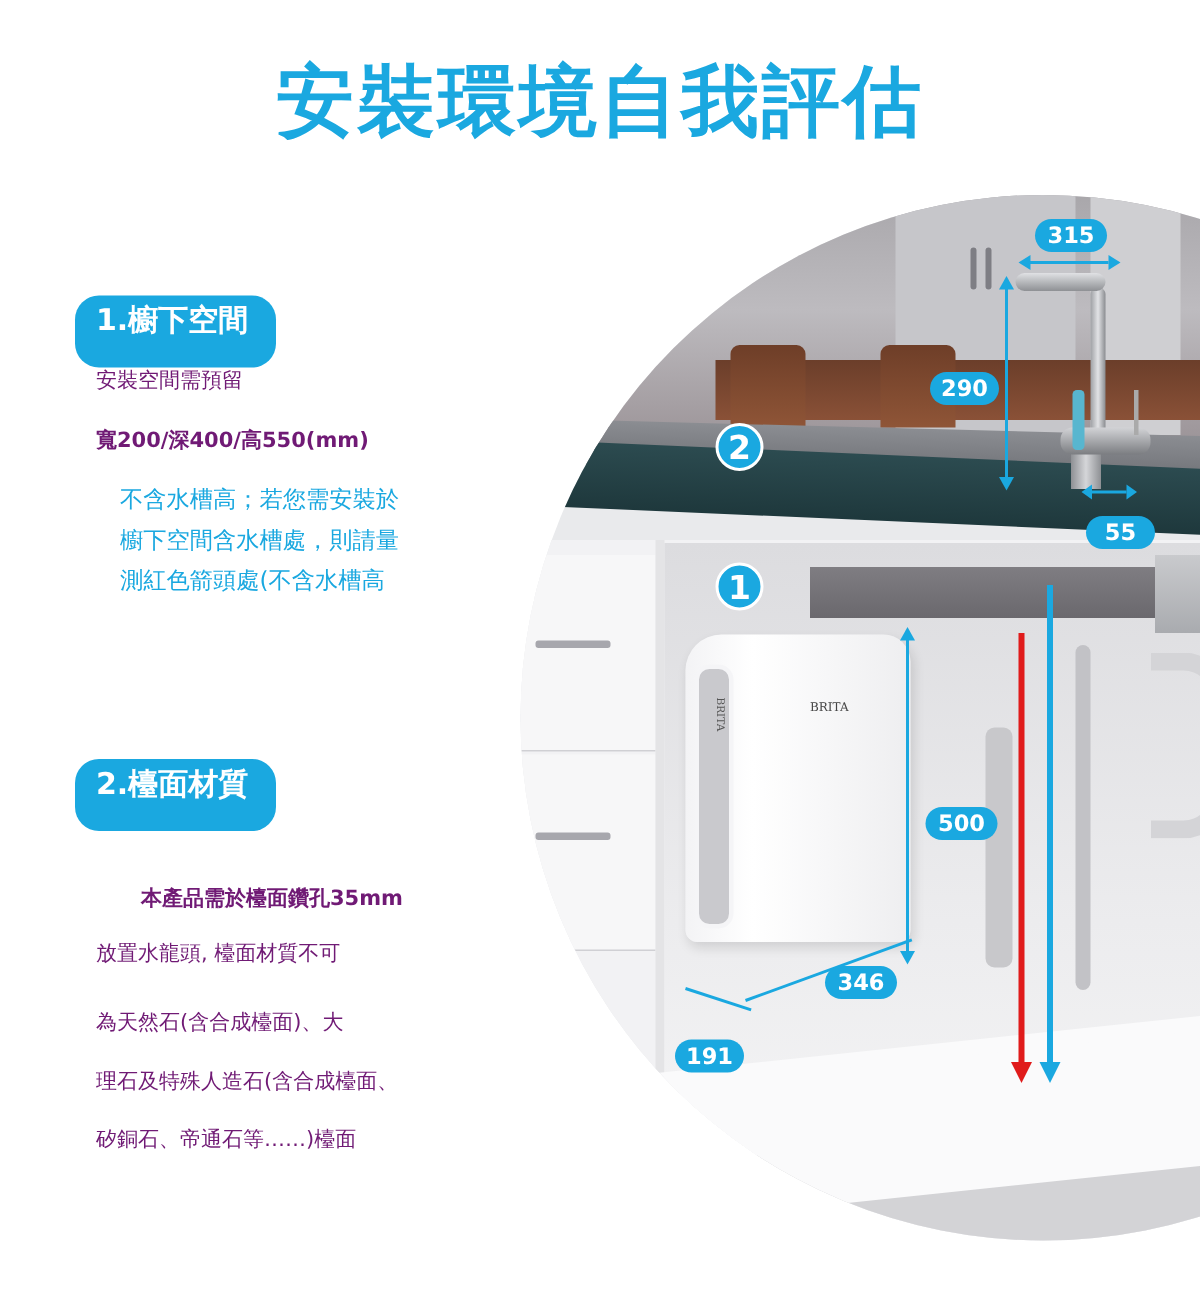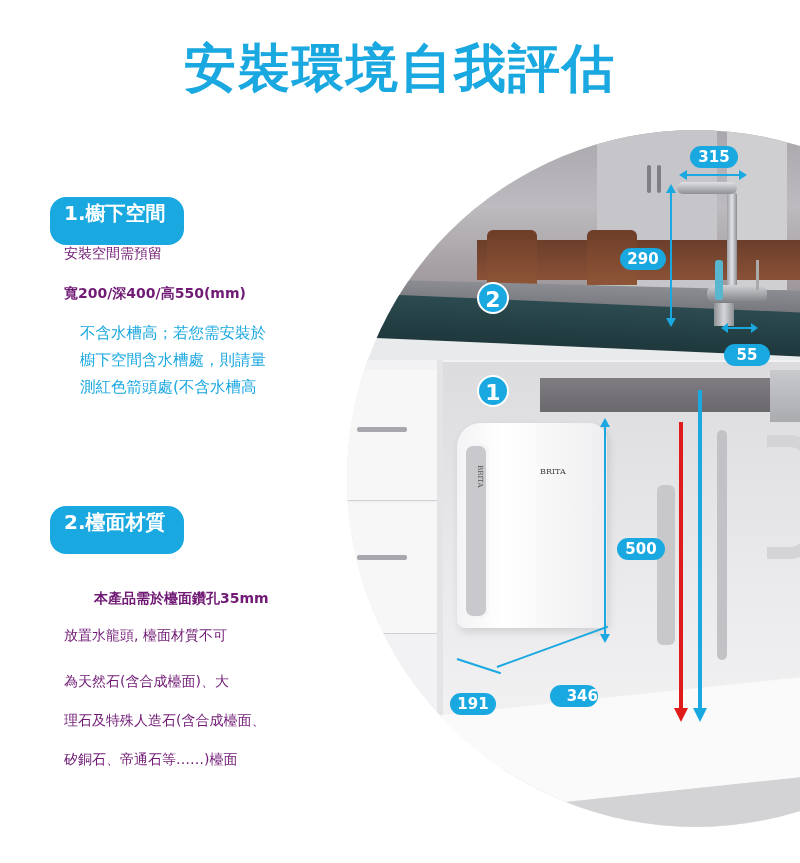--- a/index.html
+++ b/index.html
@@ -148,21 +148,21 @@
 
   <div class="num-circle" style="left:130px;top:152px;">2</div>
   <div class="num-circle" style="left:130px;top:245px;">1</div>
 
   <div class="dim-line" style="left:257px;top:296px;width:2px;height:210px;"></div>
   <div style="left:253px;top:288px;border-bottom:9px solid #1aa8e0;border-left:5px solid transparent;border-right:5px solid transparent;"></div>
   <div style="left:253px;top:504px;border-top:9px solid #1aa8e0;border-left:5px solid transparent;border-right:5px solid transparent;"></div>
   <div class="badge" style="left:270px;top:408px;width:48px;">500</div>
 
   <div class="dim-line" style="left:150px;top:536px;width:118px;height:2px;transform:rotate(-20deg);transform-origin:left center;"></div>
-  <div class="badge" style="left:203px;top:555px;width:48px;text-align:right;">346</div>
+  <div class="badge" style="left:203px;top:514px;width:48px;">346</div>
 
   <div class="dim-line" style="left:110px;top:528px;width:46px;height:2px;transform:rotate(18deg);transform-origin:left center;"></div>
   <div class="badge" style="left:103px;top:563px;width:46px;">191</div>
 
   <div style="left:332px;top:292px;width:4px;height:288px;background:#e01b1b;"></div>
   <div style="left:327px;top:578px;border-top:14px solid #e01b1b;border-left:7px solid transparent;border-right:7px solid transparent;"></div>
   <div style="left:351px;top:260px;width:4px;height:320px;background:#1aa8e0;"></div>
   <div style="left:346px;top:578px;border-top:14px solid #1aa8e0;border-left:7px solid transparent;border-right:7px solid transparent;"></div>
 </div>
 

